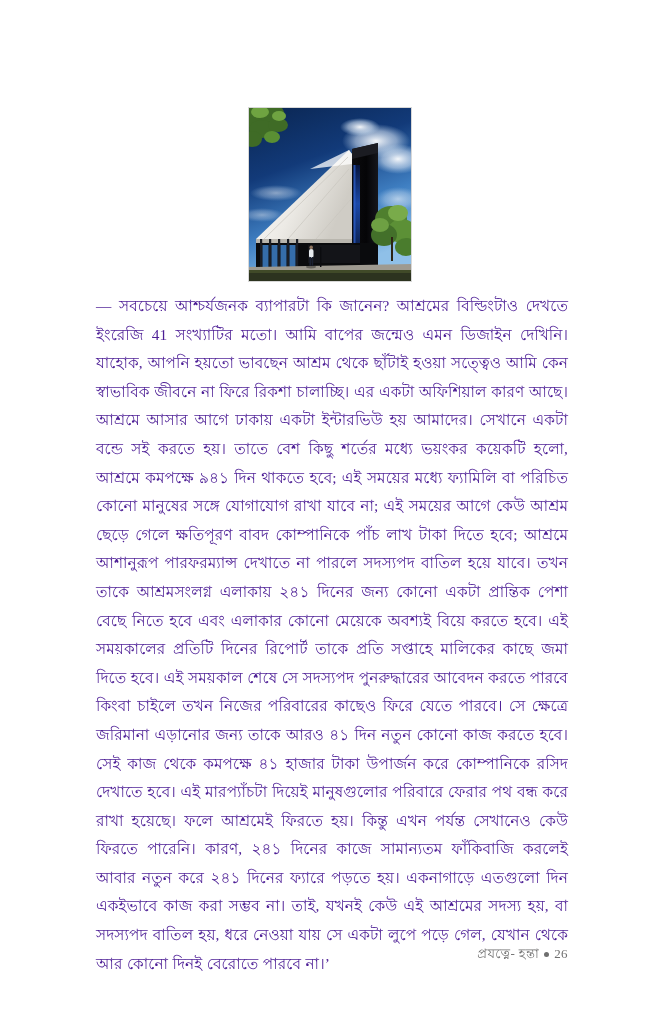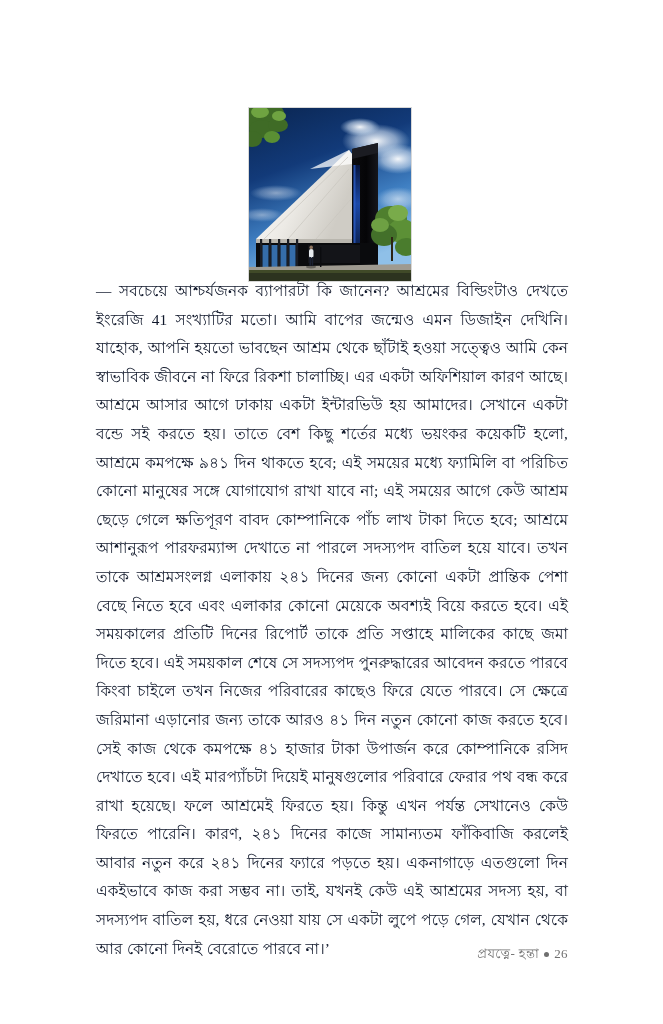--- a/index.html
+++ b/index.html
@@ -33,27 +33,27 @@
     width: 100%;
     height: 100%;
     display: block;
     background: #0a1d3d;
   }
 
   
   .body-text {
     position: absolute;
     left: 96px;
-    top: 277px;
+    top: 292px;
     width: 472px;
     text-align: justify;
     text-justify: inter-word;
     font-size: 15.3px;
     line-height: 28.6px;
-    color: #0f172a;
+    color: #4c1d95;
     letter-spacing: 0.1px;
     word-spacing: 0.5px;
     hyphens: none;
   }
   .body-text p {
     margin: 0;
     text-align: justify;
   }
   .body-text p:last-child {
     text-align: justify;

